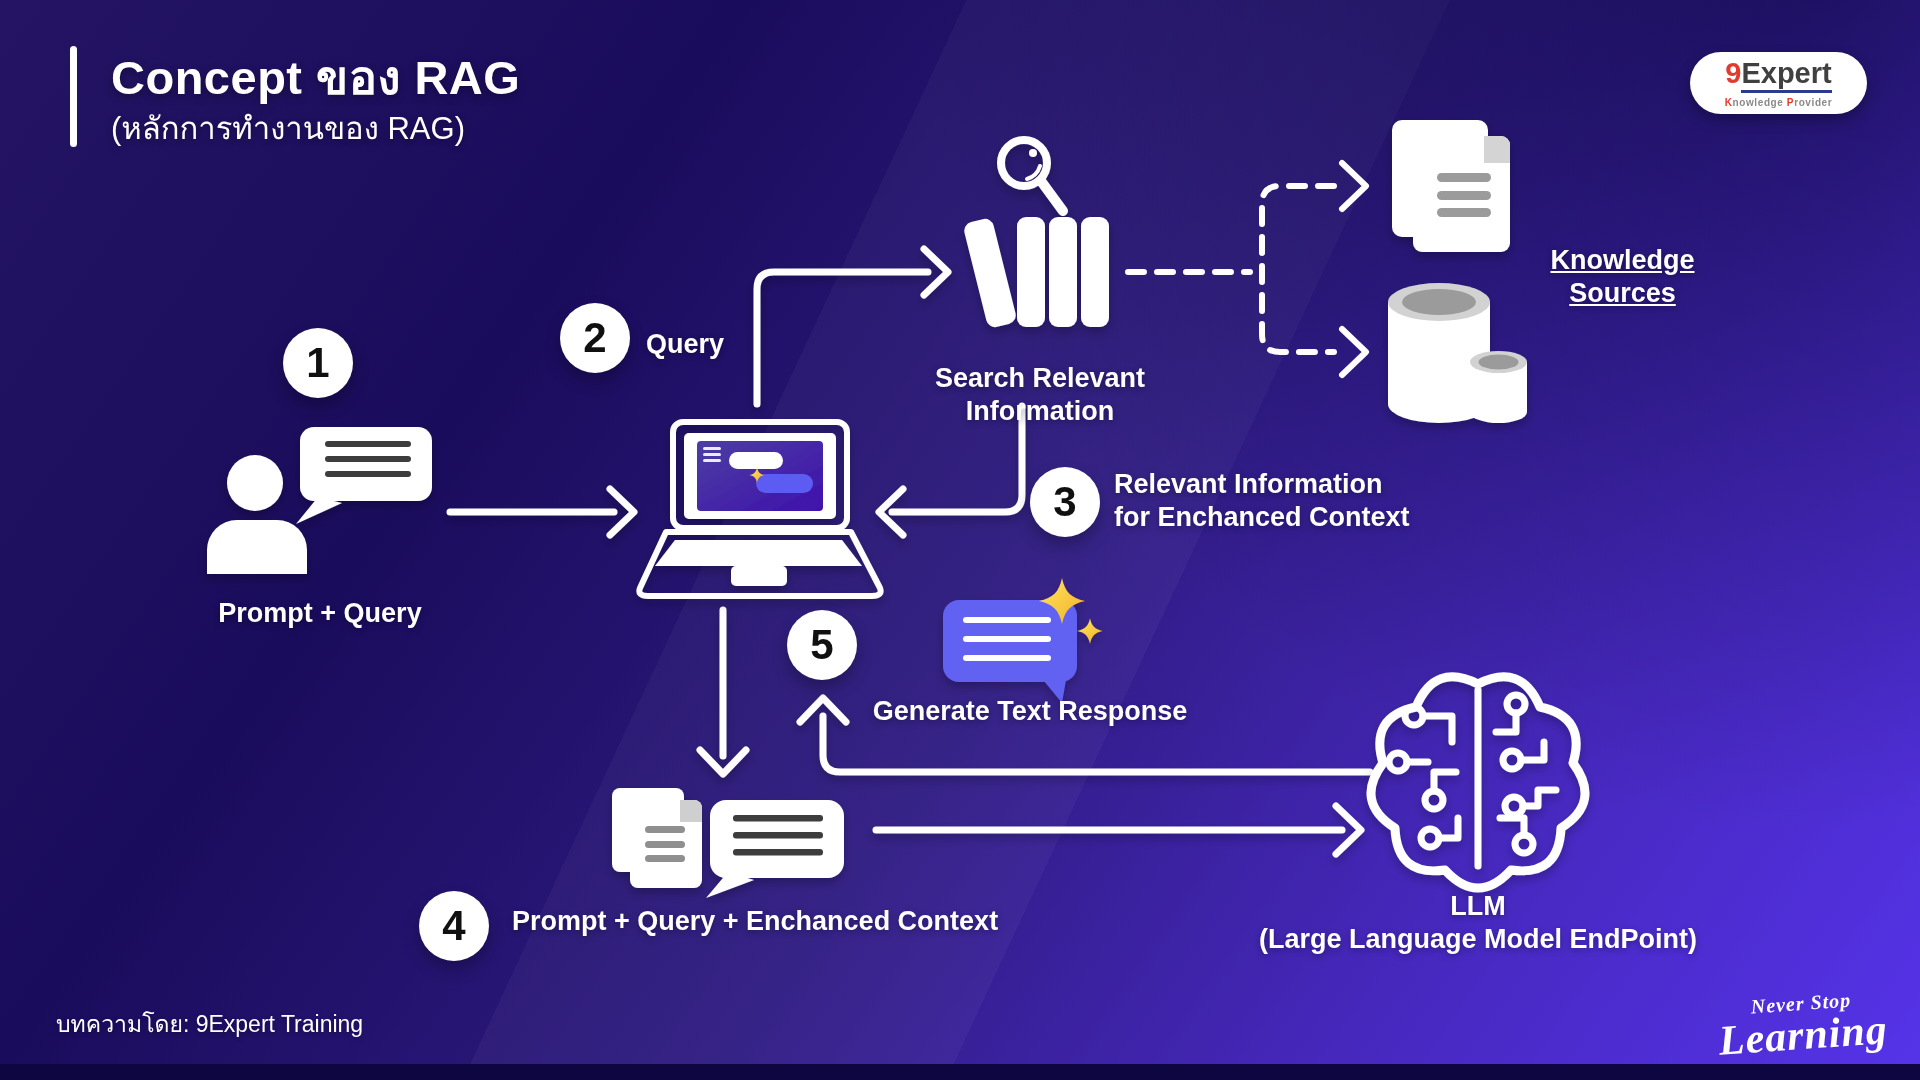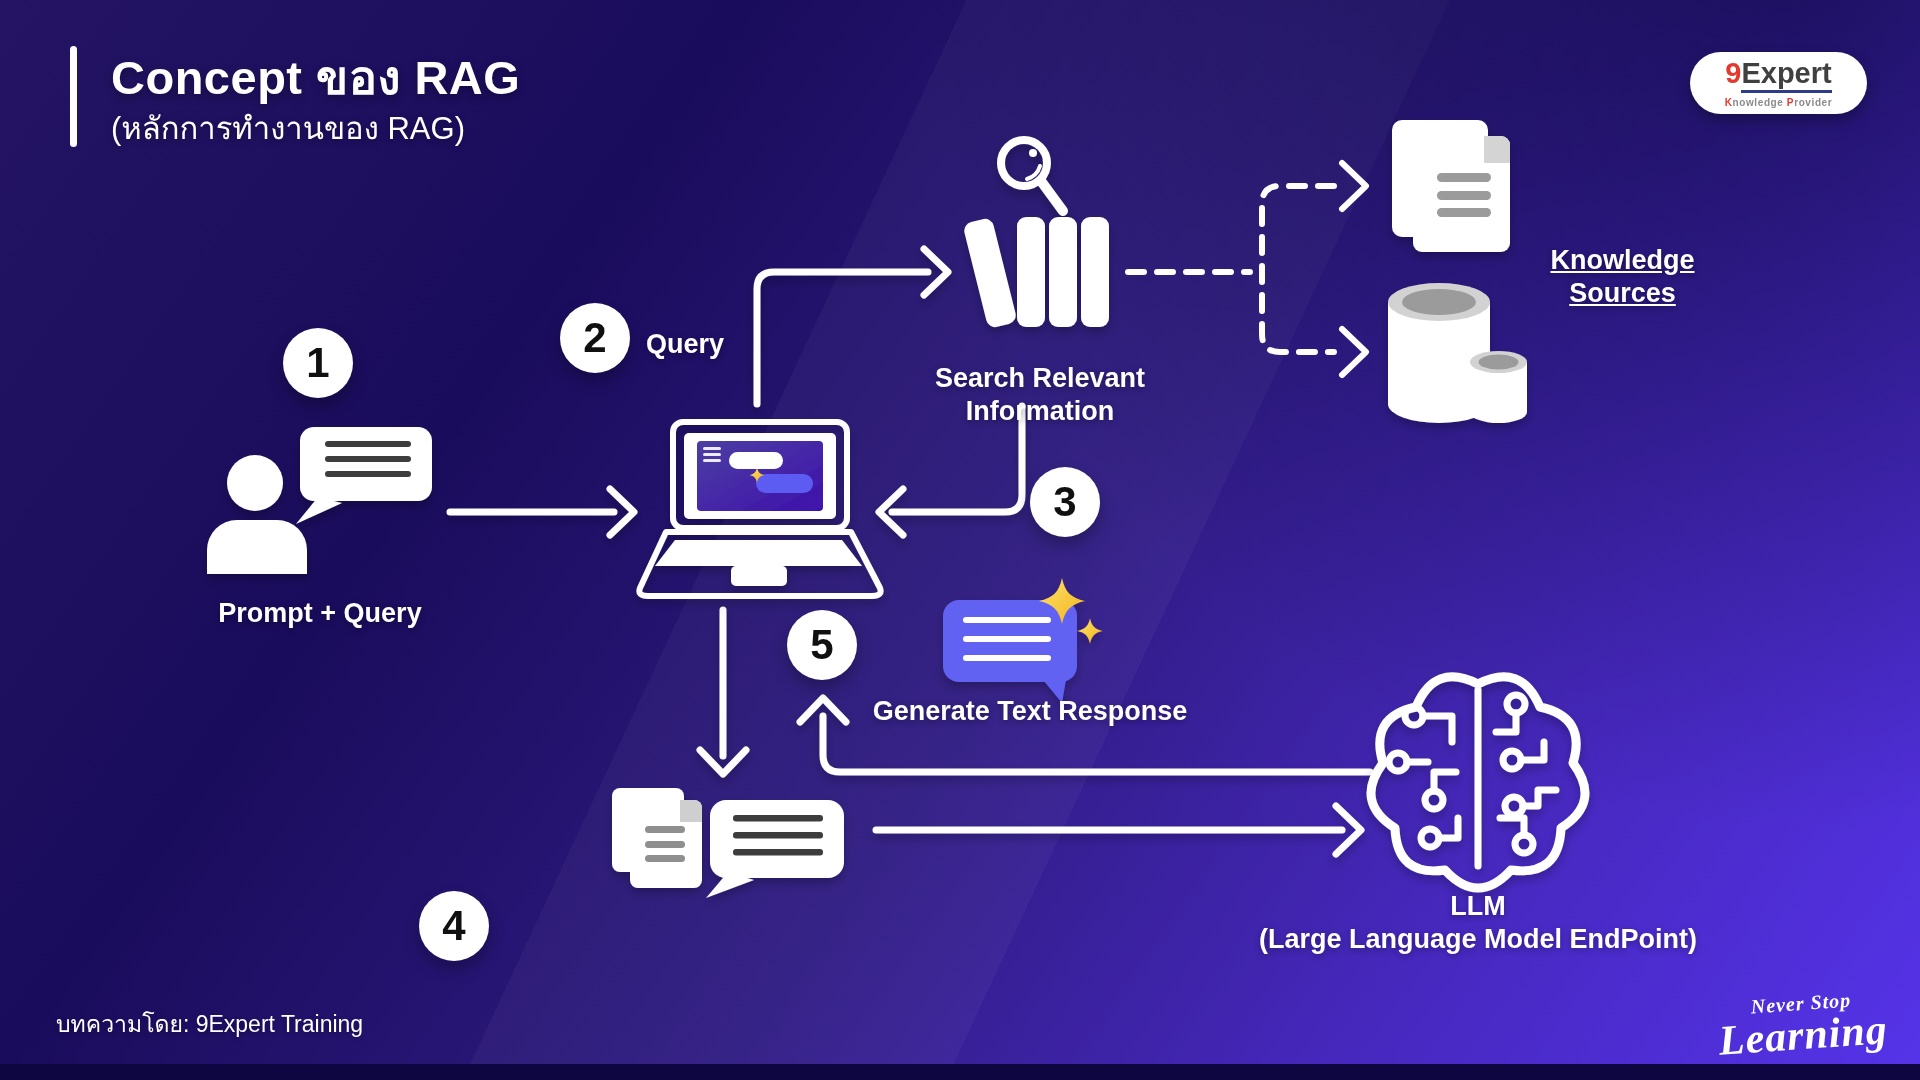--- a/index.html
+++ b/index.html
@@ -218,20 +218,23 @@
   </div>
 
   <div class="abs stepnum" style="left:283px;top:328px;">1</div>
   <div class="abs stepnum" style="left:560px;top:303px;">2</div>
   <div class="abs stepnum" style="left:1030px;top:467px;">3</div>
   <div class="abs stepnum" style="left:419px;top:891px;">4</div>
   <div class="abs stepnum" style="left:787px;top:610px;">5</div>
 
   <div class="abs lbl center" style="left:165px;top:597px;width:310px;">Prompt + Query</div>
   <div class="abs lbl" style="left:646px;top:322px;margin-top:6px;">Query</div>
+  <div class="abs lbl preline" style="left:1114px;top:468px;width:430px;">Relevant Information
+for Enchanced Context</div>
+  <div class="abs lbl" style="left:512px;top:905px;width:540px;">Prompt + Query + Enchanced Context</div>
   <div class="abs lbl center" style="left:860px;top:695px;width:340px;">Generate Text Response</div>
 
   <div class="abs lbl preline center" style="left:890px;top:362px;width:300px;">Search Relevant
 Information</div>
   <div class="abs lbl preline center" style="left:1500px;top:244px;width:245px;text-decoration:underline;">Knowledge
 Sources</div>
   <div class="abs lbl preline center" style="left:1258px;top:890px;width:440px;text-align:center;">LLM
 (Large Language Model EndPoint)</div>
 
   <div class="abs credit">บทความโดย: 9Expert Training</div>

